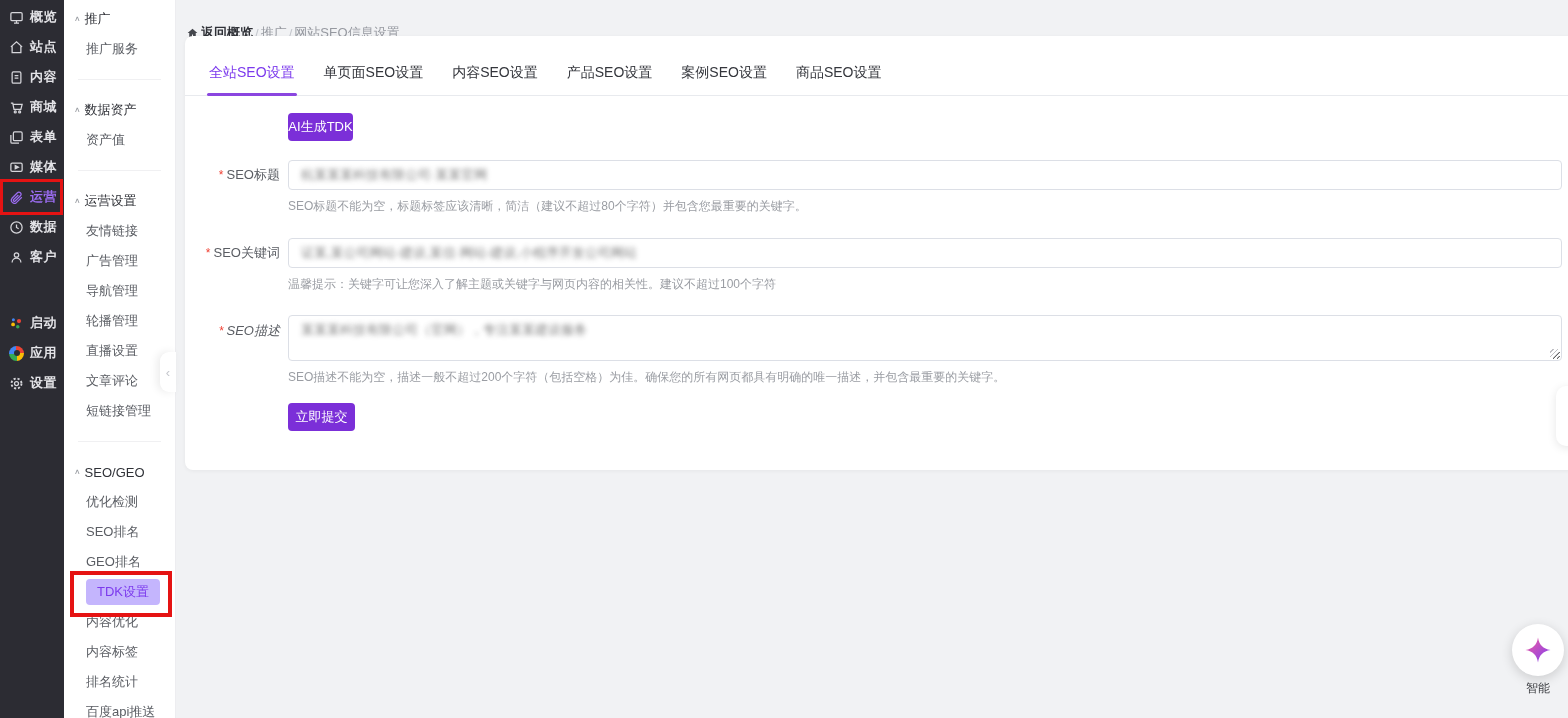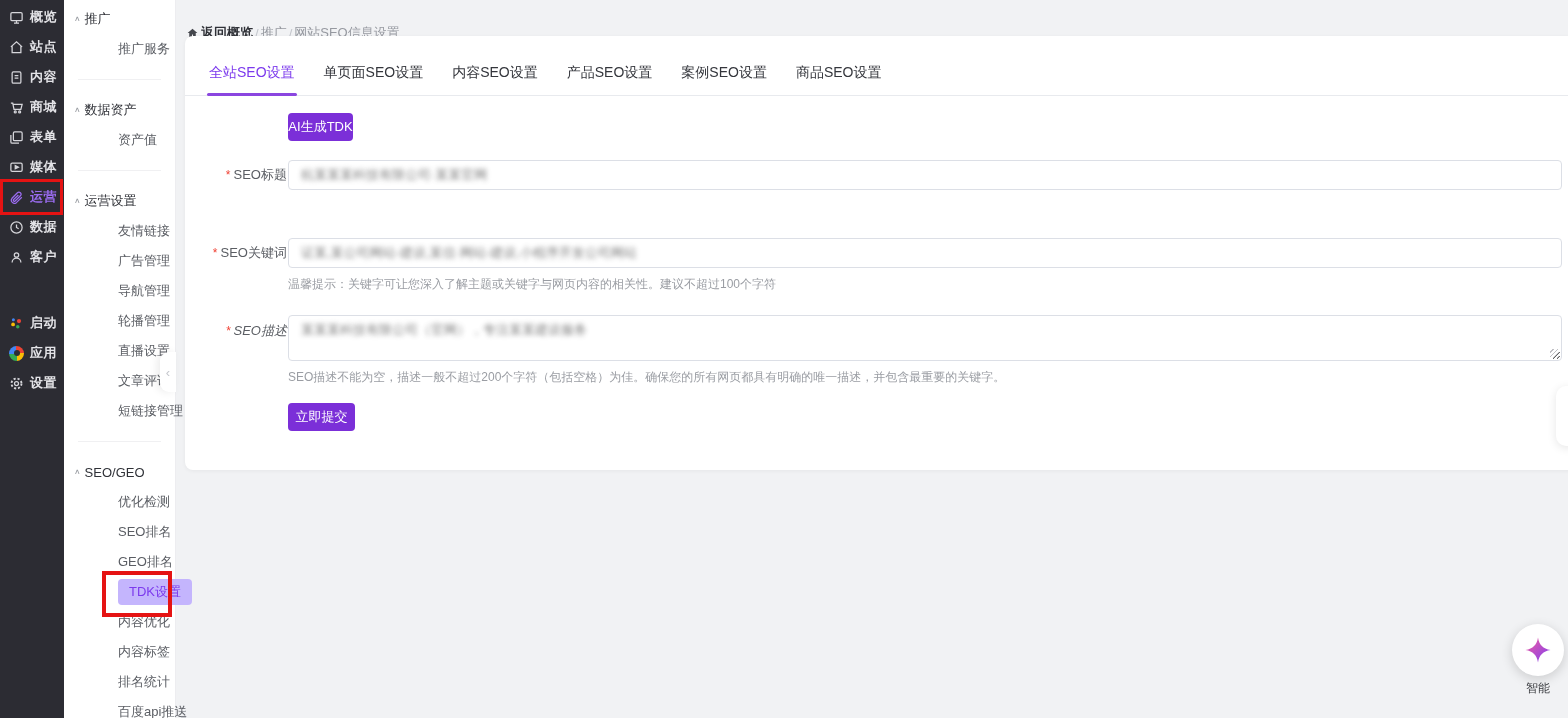--- a/index.html
+++ b/index.html
@@ -18,21 +18,21 @@
   .redbox-rail { position:absolute; left:0; right:1px; top:-3px; bottom:-3px;
     border:3px solid #e51313; pointer-events:none; z-index:30; }
 
   
   .submenu { position:absolute; left:64px; top:0; width:112px; height:718px; background:#ffffff;
     border-right:1px solid #ededf0; z-index:10; padding-top:4px; }
   .grp-header { height:30px; display:flex; align-items:center; gap:4px; padding-left:10px;
     font-size:13px; color:#2f3137; cursor:pointer; white-space:nowrap; }
   .grp-header .caret { font-size:9px; color:#9a9da3; transform:scaleY(.8); }
   .grp-item { position:relative; height:30px; display:flex; align-items:center; padding-left:22px;
-    font-size:13px; color:#5a5d63; cursor:pointer; white-space:nowrap;margin-left:32px; }
+    font-size:13px; color:#5a5d63; cursor:pointer; white-space:nowrap; }
   .grp-item .pill { padding:4px 11px; border-radius:4px; }
   .grp-item.active .pill { background:#c4b5fd; color:#7c3aed; }
   .divider { border-top:1px solid #f0f0f2; margin:15px 14px; }
   .redbox-tdk { position:absolute; left:6px; right:3px; top:-6px; bottom:-10px;
     border:4px solid #e51313; pointer-events:none; z-index:30; }
 
   
   .collapse-handle { position:absolute; left:160px; top:352px; width:16px; height:40px;
     background:#fff; border-radius:9px 0 0 9px; box-shadow:-3px 0 8px rgba(0,0,0,.08);
     display:flex; align-items:center; justify-content:center; z-index:15; cursor:pointer;
@@ -55,21 +55,21 @@
   .tab.active { color:#7c3aed; }
   .tab.active::after { content:""; position:absolute; left:0; right:0; bottom:-1px; height:3px;
     border-radius:2px; background:#8b46e0; }
 
   .btn { display:inline-flex; align-items:center; justify-content:center; background:#7b2fd8;
     color:#fff; font-size:13px; border:none; border-radius:4px; cursor:pointer; }
   .btn-ai { position:absolute; left:103px; top:77px; width:65px; height:28px; }
   .btn-submit { position:absolute; left:103px; top:367px; width:67px; height:28px; }
 
   .flabel { position:absolute; left:0; width:95px; text-align:right; font-size:13px; color:#5a5d63;
-    line-height:30px; white-space:nowrap;margin-left:7px; }
+    line-height:30px; white-space:nowrap; }
   .req { color:#f04134; margin-right:3px; font-size:12px; }
   .ibox { position:absolute; left:103px; right:14px; height:30px; background:#fff;
     border:1px solid #dcdfe6; border-radius:4px; display:flex; align-items:center;
     padding:0 12px; overflow:hidden; cursor:text; }
   .tbox { height:46px; align-items:flex-start; padding-top:5px; resize:both; }
   .tbox::after { content:""; position:absolute; right:2px; bottom:2px; width:9px; height:9px;
     background:repeating-linear-gradient(135deg, transparent 0 2px, #bfbfc4 2px 3px); }
   .blurtxt { filter:blur(2.6px); opacity:.72; color:#4a4a4a; font-size:13px; white-space:nowrap; }
   .help { position:absolute; left:103px; font-size:12px; color:#9a9da3; white-space:nowrap; }
 
@@ -285,20 +285,21 @@
     </div>
 
     <button class="btn btn-ai">AI生成TDK</button>
 
     <div class="flabel" style="top:124px;">
       <span class="req">*</span><span>SEO标题</span>
     </div>
     <div class="ibox" style="top:124px;">
       <span class="blurtxt">杭某某某科技有限公司·某某官网</span>
     </div>
+    <div class="help" style="top:162px;">SEO标题不能为空，标题标签应该清晰，简洁（建议不超过80个字符）并包含您最重要的关键字。</div>
 
     <div class="flabel" style="top:202px;">
       <span class="req">*</span><span>SEO关键词</span>
     </div>
     <div class="ibox" style="top:202px;">
       <span class="blurtxt">证某,某公司网站-建设,某信·网站-建设,小程序开发公司网站</span>
     </div>
     <div class="help" style="top:240px;">温馨提示：关键字可让您深入了解主题或关键字与网页内容的相关性。建议不超过100个字符</div>
 
     <div class="flabel" style="top:280px;font-style:italic;">

